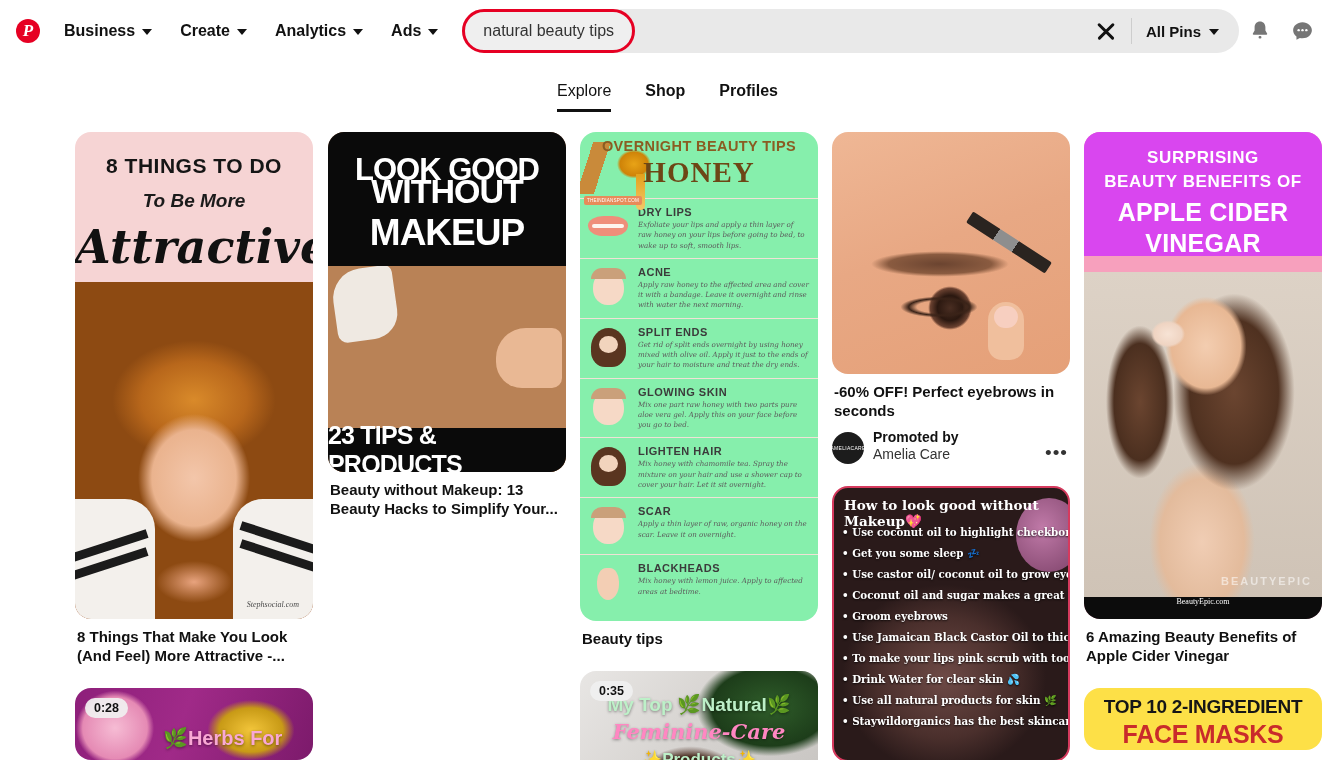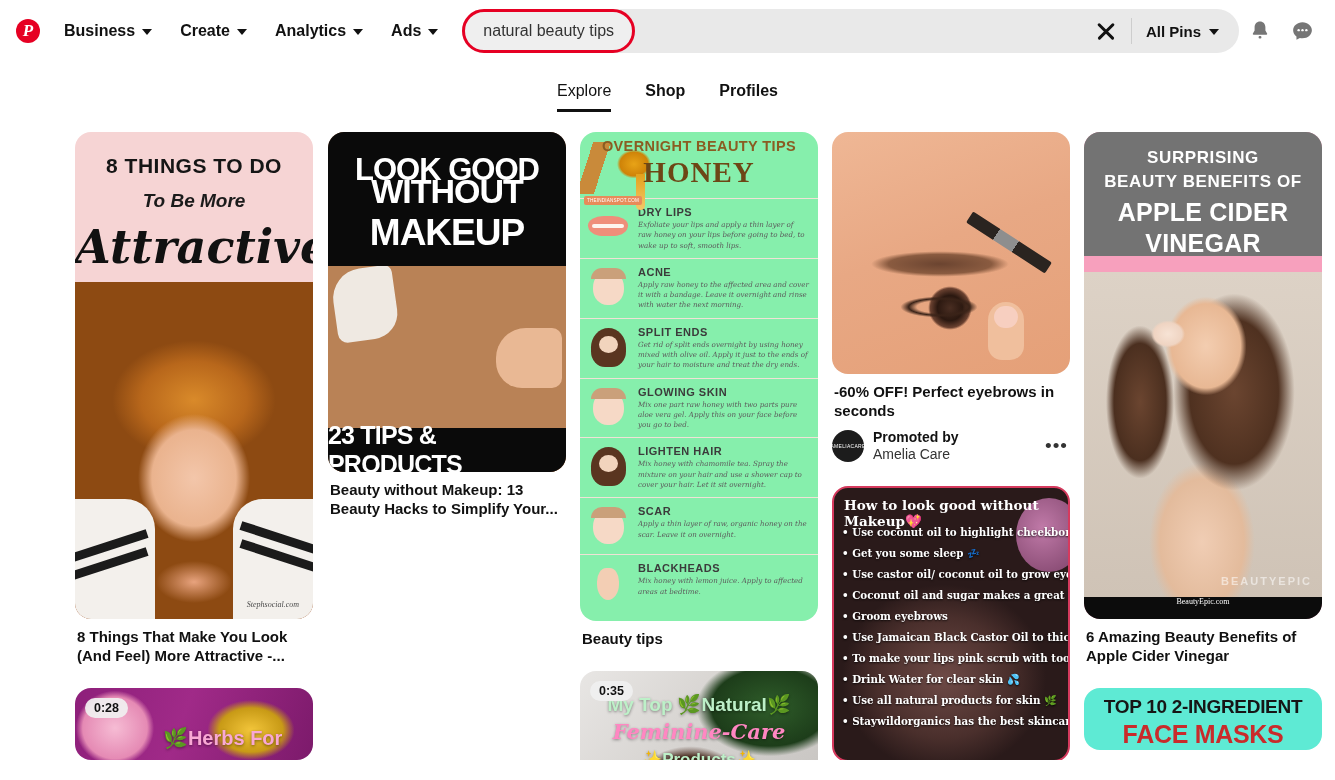--- a/index.html
+++ b/index.html
@@ -187,21 +187,21 @@
     position:relative; }
   .p4 .pencil { position:absolute; right:14px; top:104px; width:94px; height:13px;
     background:linear-gradient(90deg,#2a2420 0 34%, #8e8e8e 34% 58%, #2a2420 58%);
     transform:rotate(33deg); border-radius:2px; }
   .p4 .finger { position:absolute; right:46px; bottom:14px; width:36px; height:58px;
     background:#f0bf9d; border-radius:18px 18px 14px 14px; }
   .p4 .finger::after { content:""; position:absolute; left:6px; top:4px;
     width:24px; height:22px; background:#f7cfc0; border-radius:12px; }
   .p4 .lashes { position:absolute; left:52px; top:160px; width:110px; height:30px;
     background:radial-gradient(ellipse 55px 15px at 55px 15px, transparent 40%, #3a2318 55%, transparent 70%); }
-  .promo { display:flex; align-items:center; gap:9px; margin-top:8px; }
+  .promo { display:flex; align-items:flex-end; gap:9px; margin-top:8px; }
   .avatar { width:32px; height:32px; border-radius:50%; background:#1c1c1c;
     color:#fff; font-size:5px; display:flex; align-items:center;
     justify-content:center; flex:none; letter-spacing:.3px; }
   .promo-tx { flex:1; font-size:14px; font-weight:bold; color:#111; line-height:1.25; }
   .promo-tx .sub { font-weight:normal; color:#333; }
   .dots { font-size:19px; color:#333; letter-spacing:1px; cursor:pointer;
     padding:0 2px; }
 
   
   .p5 { height: 276px; position:relative; overflow:hidden;
@@ -214,21 +214,21 @@
   .p5 h4 { position:absolute; top:9px; left:10px; color:#fff;
     font-size:13.5px; font-weight:bold; font-family:"DejaVu Serif",serif; }
   .p5 ul { position:absolute; top:38px; left:8px; right:6px; list-style:none; }
   .p5 li { color:#fff; font-size:10.3px; font-weight:bold; line-height:1.22;
     margin-bottom:8.5px; font-family:"DejaVu Serif",serif;
     text-shadow:0 1px 2px rgba(0,0,0,.8); white-space:nowrap; }
 
   
   .p6 { height: 487px; background:#f7a0bd; position:relative; }
   .p6 .pinkbar { position:absolute; top:0; left:0; width:238px; height:124px;
-    background:#737373; }
+    background:#d946ef; }
   .p6 .pt { position:absolute; width:100%; text-align:center; color:#fff;
     font-weight:bold; }
   .p6 .pt1 { top:16px; font-size:17px; letter-spacing:.6px; }
   .p6 .pt2 { top:40px; font-size:17px; letter-spacing:.6px; }
   .p6 .pt3 { top:66px; font-size:25px; letter-spacing:.2px; }
   .p6 .pt4 { top:97px; font-size:25px; letter-spacing:.2px; }
   .p6 .ph6 { position:absolute; top:140px; left:0; width:238px; height:325px;
     background:
       radial-gradient(ellipse 20px 16px at 84px 62px, #f7e3d5 0%, #efd4c2 70%, transparent 85%),
       radial-gradient(ellipse 46px 56px at 122px 74px, #f3cdb0 0%, #e8b894 75%, transparent 88%),
@@ -273,21 +273,21 @@
     font-size:19px; font-weight:bold; color:#bdf0c8;
     text-shadow:0 1px 3px rgba(0,0,0,.45); }
   .p9 .l2 { position:absolute; top:48px; width:100%; text-align:center;
     font-size:21px; font-weight:bold; font-style:italic; color:#ff87c2;
     font-family:"DejaVu Serif", serif; text-shadow:0 1px 3px rgba(0,0,0,.4); }
   .p9 .l3 { position:absolute; top:78px; width:100%; text-align:center;
     font-size:17px; font-weight:bold; color:#bdf0c8;
     text-shadow:0 1px 3px rgba(0,0,0,.45); }
 
   
-  .p10 { height: 62px; background:#5eead4; position:relative; }
+  .p10 { height: 62px; background:#fde047; position:relative; }
   .p10 .m1 { position:absolute; top:8px; width:100%; text-align:center;
     font-size:19px; font-weight:bold; color:#161616; letter-spacing:-.3px; }
   .p10 .m2 { position:absolute; top:32px; width:100%; text-align:center;
     font-size:25px; font-weight:bold; color:#c92b2b; letter-spacing:-.3px; }
 </style>
 </head>
 <body>
 
 <div class="header">
   <div class="pin-logo">P</div>

